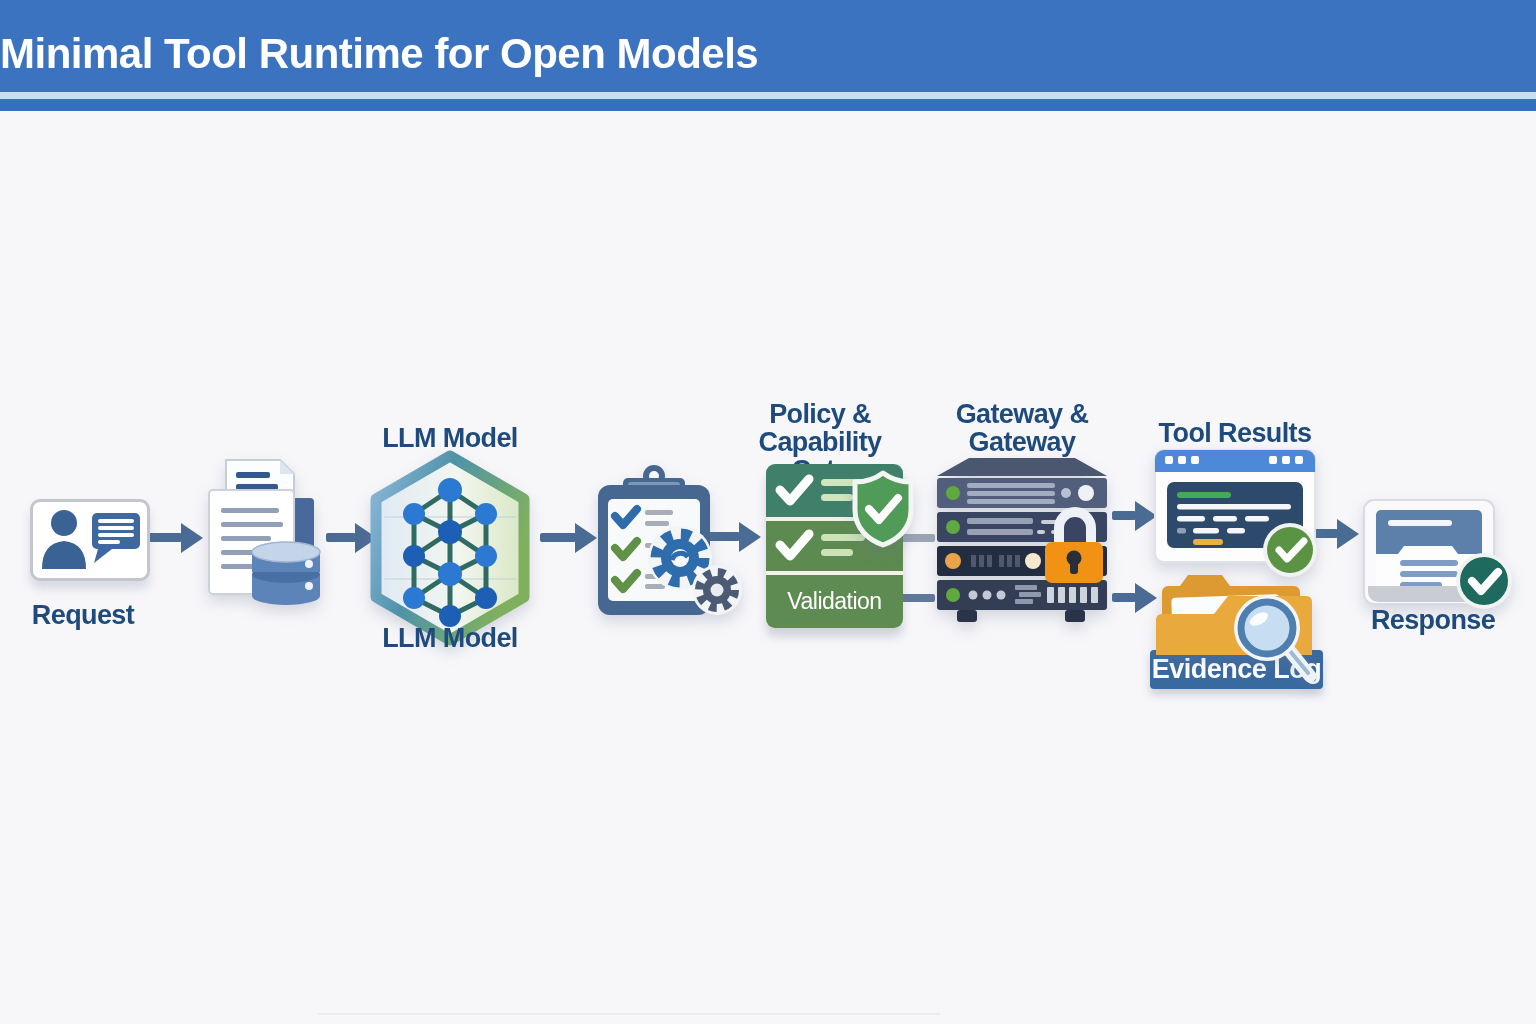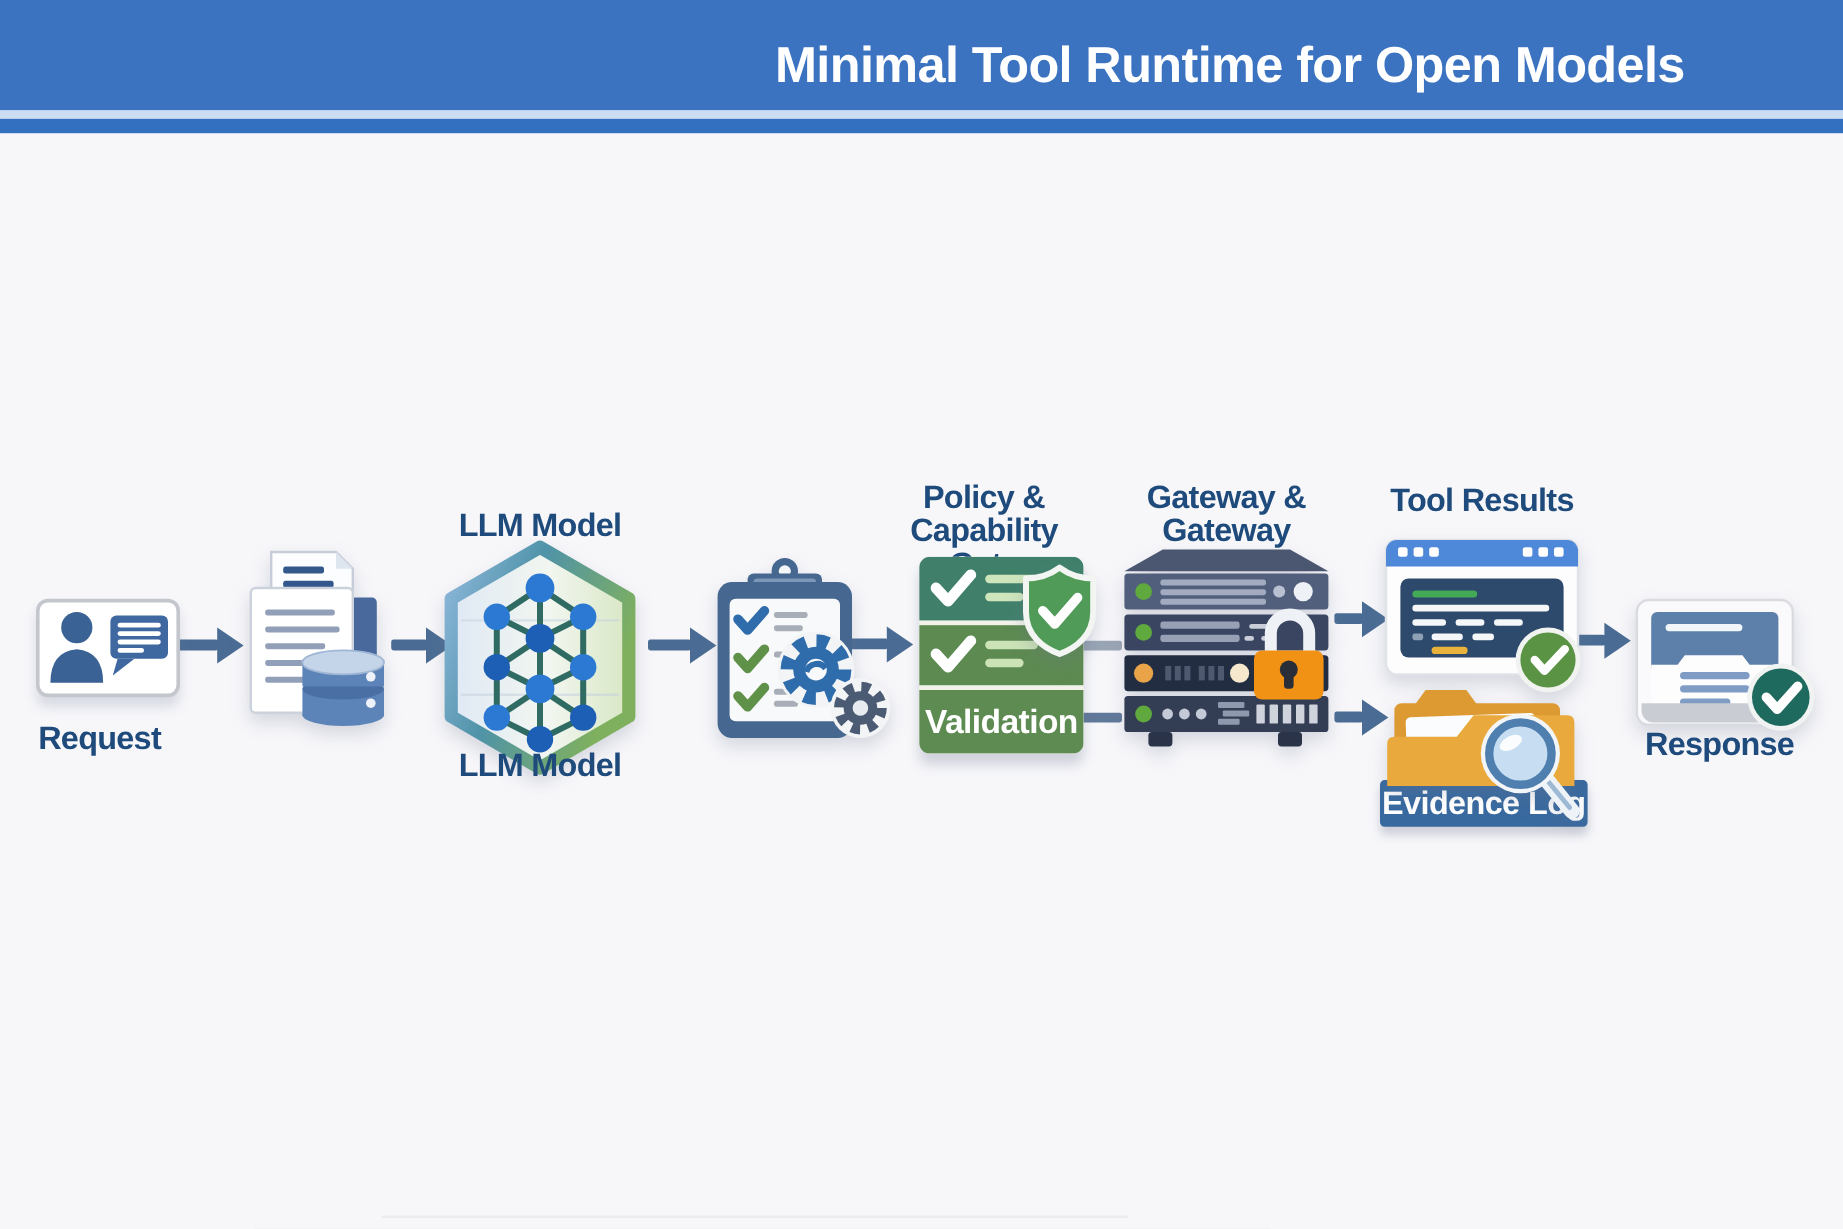--- a/index.html
+++ b/index.html
@@ -3,21 +3,21 @@
 <meta charset="utf-8">
 <style>
   html,body{margin:0;padding:0;}
   body{font-family:"Liberation Sans",sans-serif;background:#e9e9ee;}
   .canvas{position:relative;width:1536px;height:1024px;background:#f7f7fa;overflow:hidden;}
 
   
   .hdr{position:absolute;left:0;top:0;width:1536px;height:92px;background:#3b73c1;}
   .hdr-stripe1{position:absolute;left:0;top:92px;width:1536px;height:7px;background:#ccdcf3;}
   .hdr-stripe2{position:absolute;left:0;top:99px;width:1536px;height:12px;background:#3370bf;}
-  .title{position:absolute;left:0;top:30px;width:1404px;text-align:right;
+  .title{position:absolute;left:0;top:30px;width:1404px;text-align:left;
          color:#ffffff;font-size:42px;font-weight:bold;letter-spacing:-0.5px;}
 
   
   .lbl{position:absolute;color:#1e4b7c;font-weight:bold;font-size:27px;line-height:28px;
        text-align:center;letter-spacing:-0.6px;}
 
   
   .arrow{position:absolute;height:9px;background:#4a6c94;border-radius:2px;}
   .arrow::after{content:'';position:absolute;right:-21px;top:-10.5px;width:0;height:0;
        border-left:22px solid #4a6c94;border-top:15px solid transparent;border-bottom:15px solid transparent;}
@@ -30,21 +30,21 @@
   .req-card{position:absolute;left:30px;top:499px;width:114px;height:76px;background:#ffffff;
        border:3px solid #c3c6cc;border-radius:10px;box-shadow:0 8px 10px rgba(110,120,145,0.22);}
 
   
   .policy{position:absolute;left:766px;top:464px;width:137px;height:164px;border-radius:9px;
        overflow:hidden;box-shadow:0 9px 10px rgba(110,120,145,0.28);background:#f2f2ea;}
   .prow{position:absolute;left:0;width:137px;}
   .prow1{top:0;height:53px;background:#40806b;}
   .prow2{top:57px;height:50px;background:#5c8a50;}
   .prow3{top:111px;height:53px;background:#5e8b51;display:flex;align-items:center;justify-content:center;}
-  .validation-text{color:#ffffff;font-size:28px;font-weight:bold;letter-spacing:-0.5px;}
+  .validation-text{color:#ffffff;font-size:23px;font-weight:normal;letter-spacing:-0.5px;}
   .shield{position:absolute;left:850px;top:469px;}
 
   
   .ev-banner{position:absolute;left:1150px;top:650px;width:173px;height:39px;background:#38699f;
        border-radius:4px;display:flex;align-items:center;justify-content:center;z-index:2;
        box-shadow:0 6px 8px rgba(110,120,145,0.3);}
   .ev-banner span{color:#ffffff;font-size:27px;font-weight:bold;letter-spacing:-0.5px;}
   .folder-wrap{position:absolute;left:1146px;top:558px;z-index:3;}
 
   .bottom-line{position:absolute;left:318px;top:1013px;width:622px;height:2px;background:#ebebf0;}
@@ -279,21 +279,21 @@
     <rect x="24" y="154" width="20" height="12" rx="3" fill="#2a3347"></rect>
     <rect x="132" y="154" width="20" height="12" rx="3" fill="#2a3347"></rect>
     <g>
       <path d="M126,88 v-16 a16,16 0 0 1 32,0 v16" stroke="#eef2f7" stroke-width="10" fill="none" stroke-linecap="round"></path>
       <rect x="112" y="86" width="58" height="41" rx="7" fill="#f19214"></rect>
       <circle cx="141" cy="102" r="7.5" fill="#2a2e38"></circle>
       <rect x="137" y="104" width="8" height="14" rx="3" fill="#2a2e38"></rect>
     </g>
   </svg>
 
-  <div class="lbl" style="left:1154px;top:403px;width:162px;text-align:center;">Tool Results</div>
+  <div class="lbl" style="left:1154px;top:419px;width:162px;text-align:center;">Tool Results</div>
   <svg class="shadowed" style="position:absolute;left:1153px;top:448px;" width="170" height="132" viewBox="0 0 170 132">
     <rect x="2" y="2" width="160" height="112" rx="9" fill="#fdfdfe" stroke="#dfe2e7" stroke-width="2"></rect>
     <path d="M2,24 V11 a9,9 0 0 1 9,-9 h142 a9,9 0 0 1 9,9 v13 Z" fill="#4e88d8"></path>
     <g fill="#ffffff">
       <rect x="12" y="8" width="8" height="8" rx="2"></rect>
         <rect x="25" y="8" width="8" height="8" rx="2"></rect>
         <rect x="38" y="8" width="8" height="8" rx="2"></rect>
       <rect x="116" y="8" width="8" height="8" rx="2"></rect>
         <rect x="129" y="8" width="8" height="8" rx="2"></rect>
         <rect x="142" y="8" width="8" height="8" rx="2"></rect>

